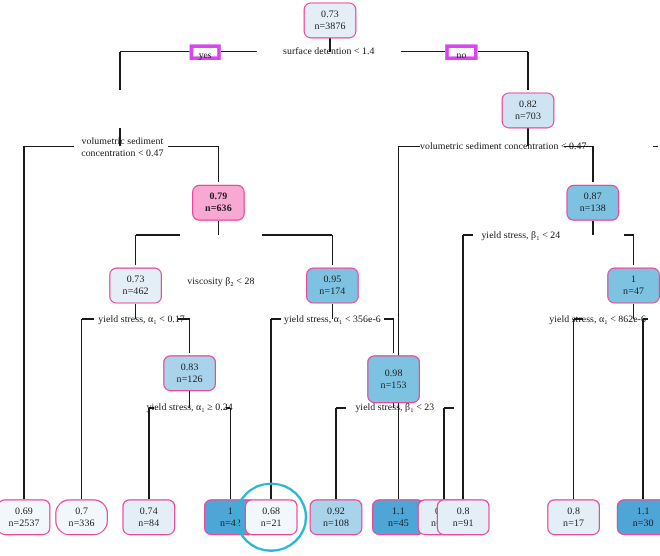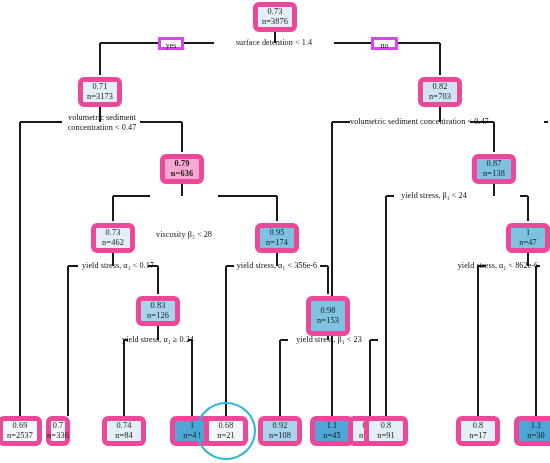--- a/index.html
+++ b/index.html
@@ -20,21 +20,21 @@
   svg#tree-lines {
     position: absolute;
     left: 0;
     top: 0;
     width: 550px;
     height: 463px;
   }
   .node {
     position: absolute;
     box-sizing: border-box;
-    border: 5px solid #ec4899;
+    border: 1px solid #ec4899;
     border-radius: 6px;
     display: flex;
     flex-direction: column;
     align-items: center;
     justify-content: center;
     font-size: 8.3px;
     line-height: 9.6px;
     color: #1a1a1a;
     text-align: center;
     letter-spacing: 0.1px;
@@ -168,24 +168,20 @@
   <div class="node" style="left:253px; top:2px; width:44px; height:30px; background:#e3eef7;">
     <span class="v1">0.73</span>
     <span class="v2">n=3876</span>
   </div>
 
   <div class="split-label" style="left:214px; top:38px; width:120px;text-align:center;">surface detention &lt; 1.4</div>
 
   <div class="yesno" style="left:158px; top:37px; width:26px; height:13px;">yes</div>
   <div class="yesno" style="left:371px; top:37px; width:27px; height:13px;">no</div>
 
-  <div class="node" style="left:78px; top:77px; width:44px; height:30px; background:#e3eef7;">
-    <span class="v1">0.71</span>
-    <span class="v2">n=3173</span>
-  </div>
 
   <div class="node" style="left:418px; top:77px; width:44px; height:30px; background:#cfe4f2;">
     <span class="v1">0.82</span>
     <span class="v2">n=703</span>
   </div>
 
   <div class="split-label two-line" style="left:62px; top:113px; width:80px;">volumetric sediment concentration &lt; 0.47</div>
 
   <div class="split-label" style="left:350px; top:117px; width:120px;">volumetric sediment  concentration &lt; 0.47</div>
 
@@ -236,21 +232,21 @@
     <span class="v2">n=47</span>
   </div>
 
   <div class="split-label" style="left:452px; top:261px; width:92px;">yield stress, α₁ &lt; 862e-6</div>
 
   <div id="leaf-layer">
       <div class="node" style="left: -2px; top: 416px; width: 44px; height: 30px; background: rgb(242, 247, 251);">
         <span class="v1">0.69</span>
         <span class="v2">n=2537</span>
       </div>
-      <div class="node" style="left: 46px; top: 416px; width: 24px; height: 30px; background: rgb(242, 247, 251);">
+      <div class="node" style="left: 46px; top: 416px; width: 44px; height: 30px; background: rgb(242, 247, 251); border-radius: 12px;">
         <span class="v1">0.7</span>
         <span class="v2">n=336</span>
       </div>
       <div class="node" style="left: 102px; top: 416px; width: 44px; height: 30px; background: rgb(227, 238, 247);">
         <span class="v1">0.74</span>
         <span class="v2">n=84</span>
       </div>
       <div class="node" style="left: 170px; top: 416px; width: 44px; height: 30px; background: rgb(78, 166, 214);">
         <span class="v1">1</span>
         <span class="v2">n=42</span>

